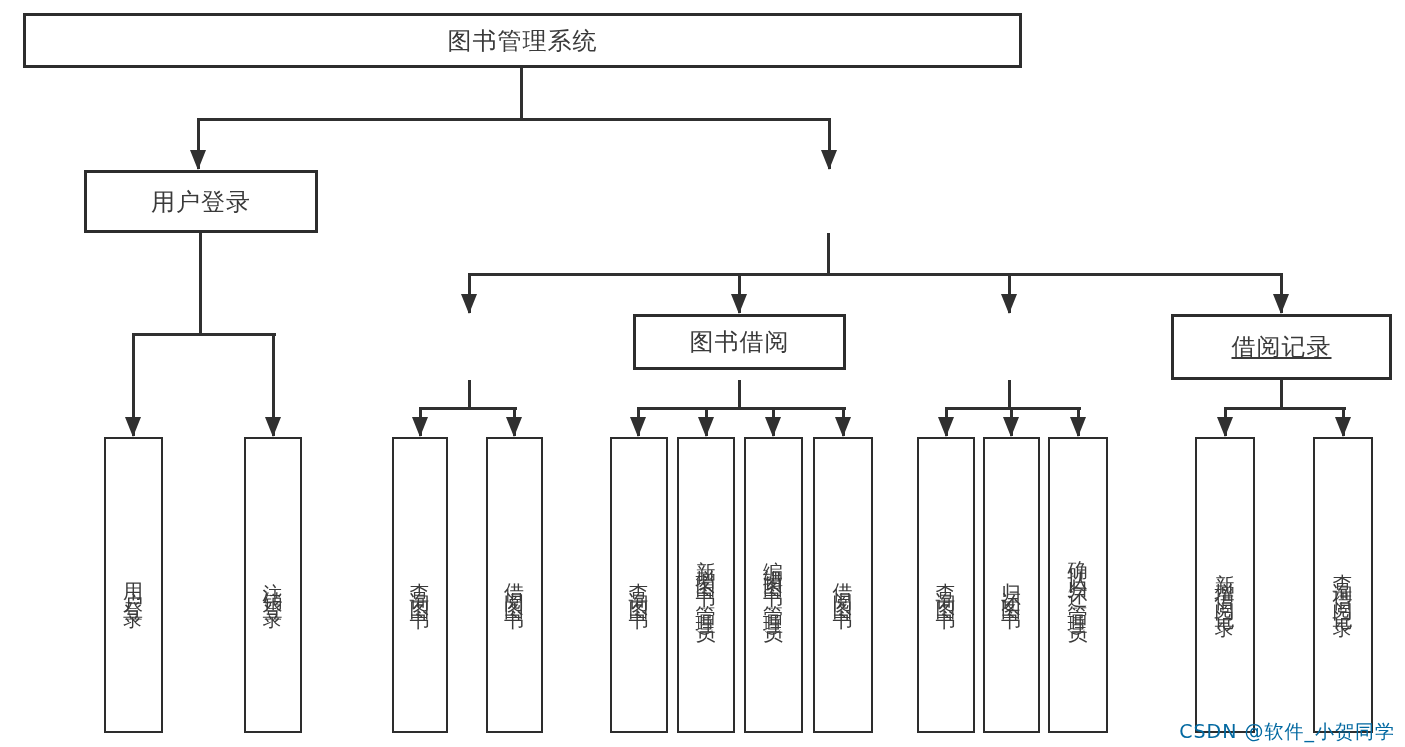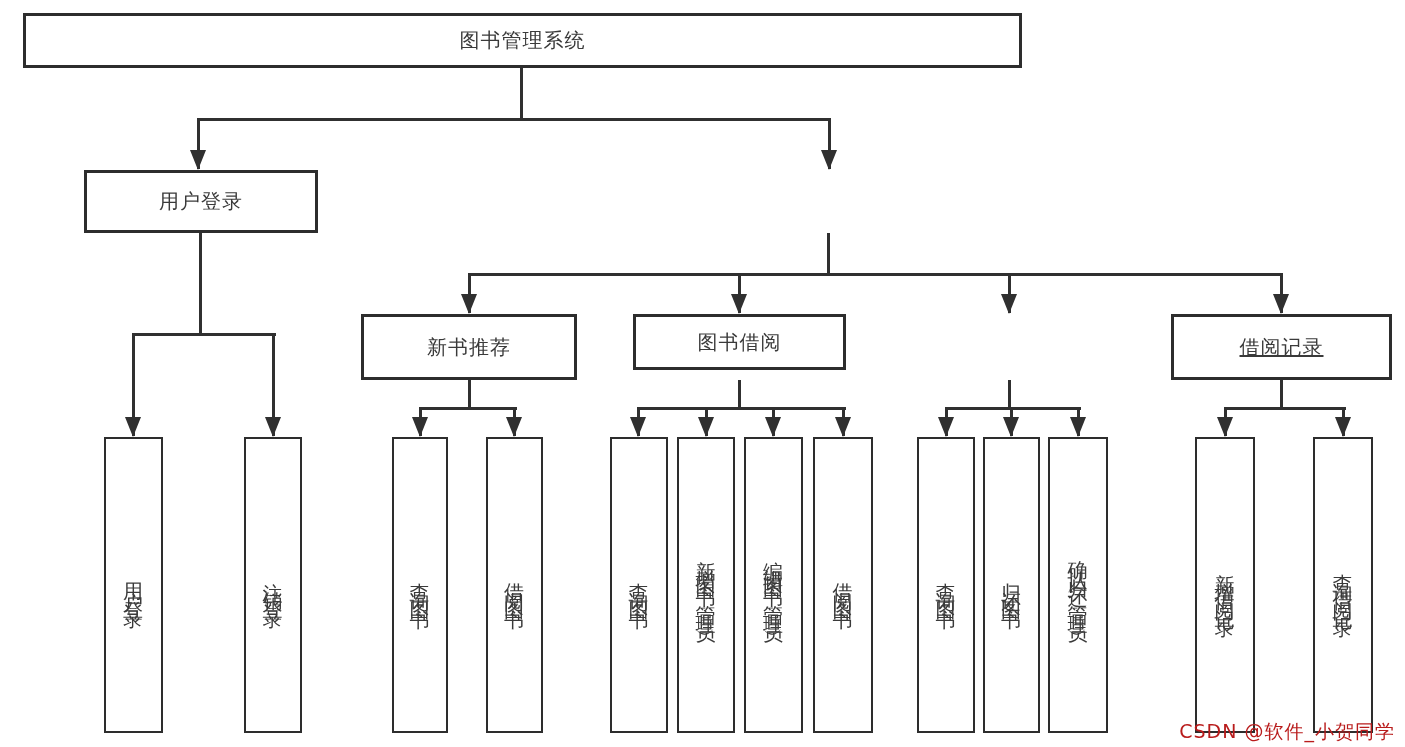--- a/index.html
+++ b/index.html
@@ -13,21 +13,21 @@
   }
   .box{
     position:absolute;
     box-sizing:border-box;
     border:3px solid #2d2d2d;
     background:#ffffff;
     display:flex;
     align-items:center;
     justify-content:center;
     text-align:center;
-    font-size:20px;
+    font-size:24px;
     letter-spacing:1px;
     color:#3a3a3a;
     z-index:2;
   }
   .tall{
     border-width:2.5px;
     font-size:20px;
   }
   .tall .vtext{
     writing-mode:vertical-rl;
@@ -43,41 +43,38 @@
     border-left:8px solid transparent;
     border-right:8px solid transparent;
     border-top:20px solid #303030;
     z-index:1;
   }
   #watermark{
     position:absolute;
     right:10px;bottom:2px;
     font-size:19px;
     letter-spacing:1px;
-    color:#b91c1c;
+    color:#0369a1;
     z-index:5;
     pointer-events:none;
   }
 </style>
 </head>
 <body>
 
 <div id="canvas">
 
   <div class="box" style="left:23px;top:13px;width:999px;height:55px;">
     <span>图书管理系统</span>
   </div>
 
   <div class="box" style="left:84px;top:170px;width:234px;height:63px;">
     <span>用户登录</span>
   </div>
 
-  <div class="box" style="left:361px;top:314px;width:216px;height:66px;">
-    <span>新书推荐</span>
-  </div>
   <div class="box" style="left:633px;top:314px;width:213px;height:56px;">
     <span>图书借阅</span>
   </div>
   <div class="box" style="left:1171px;top:314px;width:221px;height:66px;text-decoration:underline;">
     <span>借阅记录</span>
   </div>
 
   <div class="box tall" style="left:104px;top:437px;width:59px;height:296px;">
     <span class="vtext">用户登录</span>
   </div>

